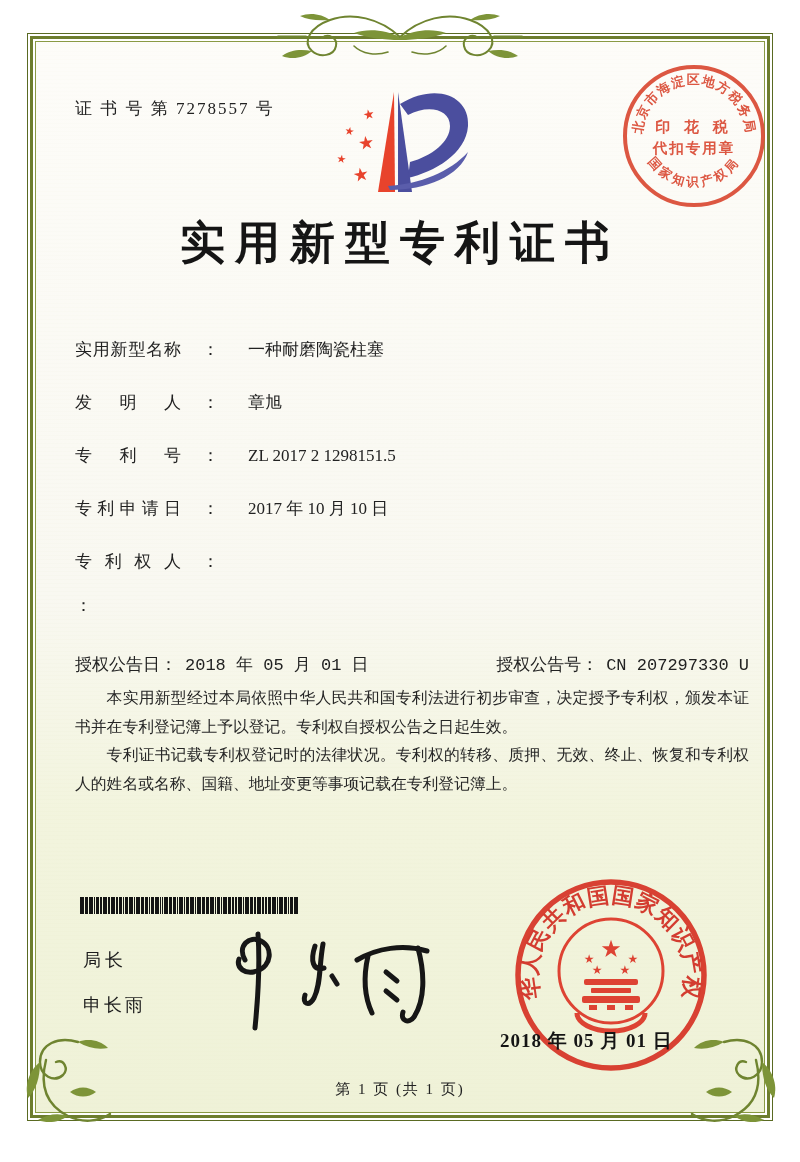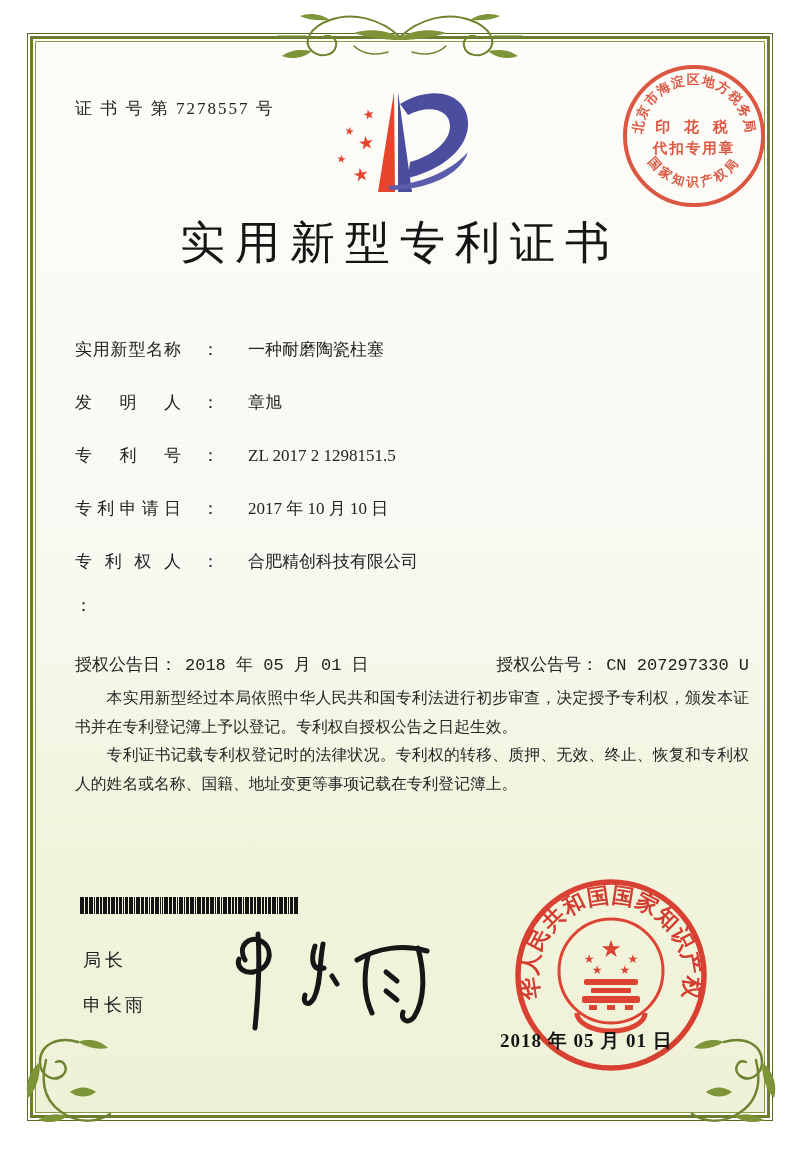--- a/index.html
+++ b/index.html
@@ -9,21 +9,21 @@
   .frame{position:absolute;left:27px;top:33px;right:27px;bottom:41px;border:1px solid #5a6a22;padding:2px;box-sizing:border-box;}
   .frame-mid{border:3px solid #6d7d2e;height:100%;box-sizing:border-box;padding:2px;}
   .frame-in{border:1px solid #8a9a44;height:100%;box-sizing:border-box;
     background:
       linear-gradient(180deg, rgba(253,252,248,.92) 0%, rgba(248,247,239,.88) 52%, rgba(241,243,218,.90) 72%, rgba(238,241,213,.94) 100%),
       repeating-linear-gradient(0deg, rgba(150,160,80,.14) 0 1px, rgba(255,255,255,0) 1px 4px);
   }
   
   .abs{position:absolute;}
   .cert-no{left:75px;top:97px;font-size:17px;letter-spacing:2px;color:#222;}
-  .title{left:0;right:0;top:213px;text-align:center;font-size:45px;font-weight:400;letter-spacing:10px;color:#151515;}
+  .title{left:0;right:0;top:213px;text-align:center;font-size:45px;font-weight:700;letter-spacing:10px;color:#151515;}
   .fields{left:75px;top:336px;width:620px;}
   .field-row{display:flex;line-height:28px;font-size:17px;color:#222;margin-bottom:25px;gap:21px;}
   .field-label{display:inline-block;width:106px;text-align:justify;text-align-last:justify;}
   .field-colon{margin-right:8px;}
   .field-value{flex:1;white-space:pre-line;}
   .grant-row{left:75px;top:652px;width:674px;display:flex;justify-content:space-between;font-size:17px;color:#222;line-height:28px;font-family:Liberation Mono, monospace;}
   .grant-pair{display:flex;}
   .paras{left:75px;top:684px;width:674px;font-size:15.8px;line-height:28.5px;color:#262626;text-align:justify;}
   .paras p{margin:0;text-indent:2em;}
   .barcode{left:80px;top:897px;width:219px;height:17px;display:flex;align-items:stretch;}
@@ -135,21 +135,20 @@
         <span class="field-value">ZL 2017 2 1298151.5</span>
       </div>
       <div class="field-row">
         <span class="field-label">专利申请日</span>
         <span class="field-colon">：</span>
         <span class="field-value">2017 年 10 月 10 日</span>
       </div>
       <div class="field-row">
         <span class="field-label">专利权人</span>
         <span class="field-colon">：</span>
-        <span class="field-value">合肥精创科技有限公司</span>
       </div>
       <div class="field-row" style="margin-top: -9px;">
         <span class="field-colon">：</span>
       </div>
     </div>
 
   <div class="abs grant-row">
     <span class="grant-pair">
       <span>授权公告日</span>
         <span class="field-colon">：</span>
@@ -267,14 +266,15 @@
       <rect x="-22" y="34" width="8" height="5"></rect>
       <rect x="-4" y="34" width="8" height="5"></rect>
       <rect x="14" y="34" width="8" height="5"></rect>
       <path d="M -34,42 A 34 18 0 0 0 34,42" fill="none" stroke="#dd3a2b" stroke-width="5"></path>
       <circle r="52" fill="none" stroke="#dd3a2b" stroke-width="3"></circle>
     </g>
   </svg>
 
   <div class="abs seal-date">2018 年 05 月 01 日</div>
 
+  <div class="abs footer">第 1 页 (共 1 页)</div>
 
 </div>
 
 </body></html>

